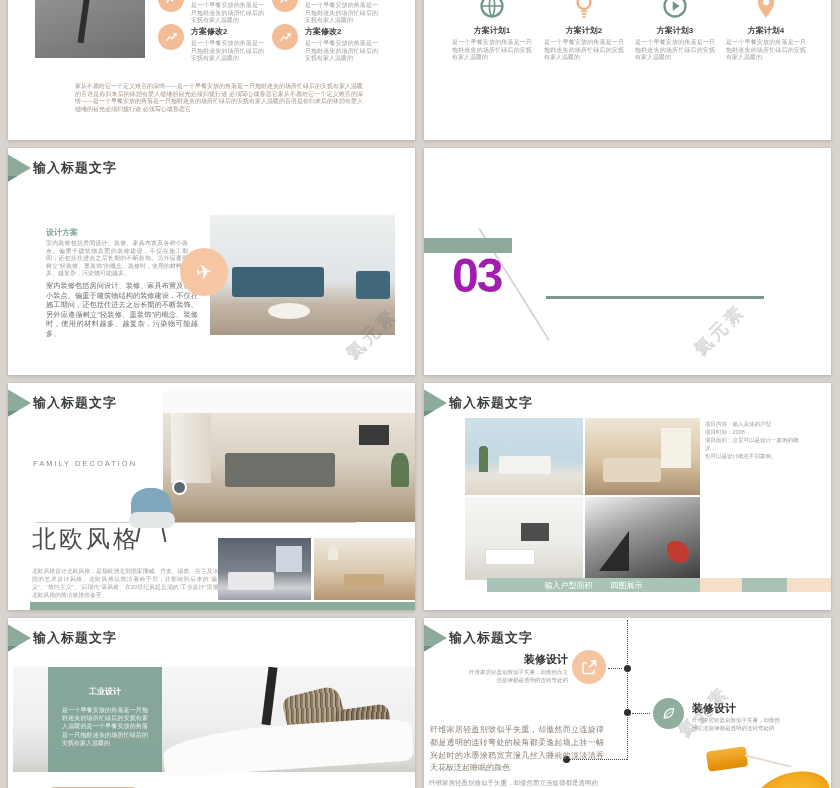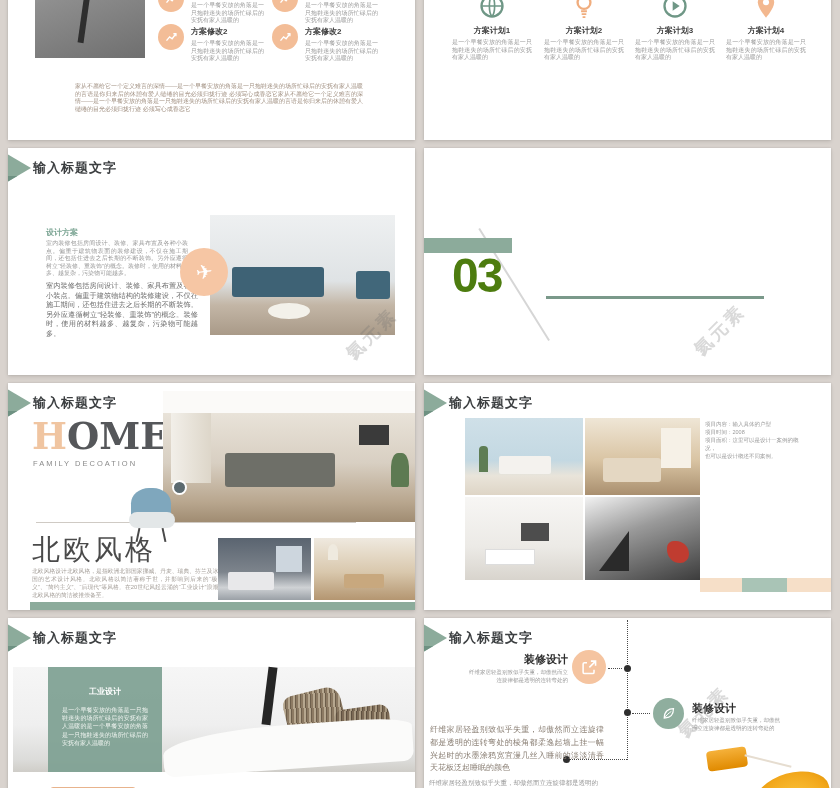--- a/index.html
+++ b/index.html
@@ -147,50 +147,47 @@
     </div>
     <div class="abs" style="left:172px;top:100px;width:48px;height:48px;border-radius:50%;background:#f6c6a4;
          display:flex;align-items:center;justify-content:center;z-index:5">
       <span style="color:#fff;font-size:20px;transform:rotate(-8deg)">✈</span>
     </div>
   </div>
 
   <div class="slide" style="left:424px;top:148px">
     <div class="abs" style="left:56px;top:80px;width:132px;height:1.5px;background:#d6d6d6;transform:rotate(58deg);transform-origin:0 0"></div>
     <div class="abs" style="left:0;top:90px;width:88px;height:15px;background:#8cab9b"></div>
-    <div class="abs" style="left:28px;top:100px;font-size:48px;font-weight:bold;color:#4d7c0f;letter-spacing:-2px">03</div>
+    <div class="abs" style="left:28px;top:100px;font-size:48px;font-weight:bold;color:#a21caf;letter-spacing:-2px">03</div>
     <div class="abs" style="left:122px;top:148px;width:218px;height:3px;background:#7a998a"></div>
   </div>
 
   <div class="slide" style="left:8px;top:383px">
     <div class="hdr-tri">
         <div class="hdr-tri-dark"></div>
       </div>
     <div class="hdr-title">输入标题文字</div>
-    <div class="abs" style="left:24px;top:34px;font-family:'DejaVu Serif','Liberation Serif',serif;font-size:37px;font-weight:bold;line-height:38px">
-      <span style="color:#f0c5a1">H</span><span style="color:#55575a">OME</span>
-    </div>
     <div class="abs" style="left:25px;top:76px;font-size:7.5px;color:#8a8a8a;letter-spacing:2px">FAMILY DECOATION</div>
     <div class="photo" style="left:155px;top:8px;width:252px;height:131px;
          background:linear-gradient(180deg,#f6f4f0 0%,#e8e2d8 18%,#d8cfc2 55%,#b8a68e 85%,#a08c72 100%)">
       <div class="abs" style="left:0;top:0;width:252px;height:22px;background:#fbfaf8"></div>
       <div class="abs" style="left:8px;top:22px;width:40px;height:70px;background:linear-gradient(90deg,#f2efe9,#ddd6c9)"></div>
       <div class="abs" style="left:62px;top:62px;width:110px;height:34px;background:#6e6f68;border-radius:3px"></div>
       <div class="abs" style="left:196px;top:34px;width:30px;height:20px;background:#3a3a3a"></div>
       <div class="abs" style="left:228px;top:62px;width:18px;height:34px;background:#5d7a52;border-radius:40% 40% 10% 10%"></div>
     </div>
     <div class="abs" style="left:28px;top:139px;width:320px;height:1px;background:#cfcac4"></div>
     <div class="abs" style="left:164px;top:97px;width:15px;height:15px;border-radius:50%;background:#5c6a70;border:2px solid #fff;z-index:6"></div>
     <div class="abs" style="left:119px;top:103px;width:52px;height:58px;z-index:5">
       <div class="abs" style="left:4px;top:2px;width:40px;height:34px;background:#7fa7bd;border-radius:45% 45% 20% 20%"></div>
       <div class="abs" style="left:2px;top:26px;width:46px;height:16px;background:#e3e7e8;border-radius:8px"></div>
       <div class="abs" style="left:10px;top:42px;width:2px;height:14px;background:#4a4a4a;transform:rotate(12deg)"></div>
       <div class="abs" style="left:36px;top:42px;width:2px;height:14px;background:#4a4a4a;transform:rotate(-12deg)"></div>
     </div>
-    <div class="abs" style="left:24px;top:148px;font-family:'DejaVu Serif','Liberation Serif',serif;font-size:28px;color:#4a4a4a;letter-spacing:3px">北欧风格</div>
+    <div class="abs" style="left:24px;top:140px;font-family:'DejaVu Serif','Liberation Serif',serif;font-size:24px;color:#4a4a4a;letter-spacing:3px">北欧风格</div>
     <div class="abs" style="left:24px;top:184px;width:198px;font-size:5.8px;line-height:8px;color:#a39d97;text-align:justify">北欧风格设计北欧风格，是指欧洲北部国家挪威、丹麦、瑞典、芬兰及冰岛等国的艺术设计风格。北欧风格以简洁著称于世，并影响到后来的“极简主义”、“简约主义”、“后现代”等风格。在20世纪风起云涌的“工业设计”浪潮中，北欧风格的简洁被推崇备至。</div>
     <div class="photo" style="left:210px;top:155px;width:93px;height:62px;
          background:linear-gradient(180deg,#5a6470 0%,#7d848c 55%,#cfd2d5 80%,#9aa0a6 100%)">
       <div class="abs" style="left:10px;top:34px;width:46px;height:18px;background:#e8e8ea;border-radius:2px"></div>
       <div class="abs" style="left:58px;top:8px;width:26px;height:26px;background:#cdd6de"></div>
     </div>
     <div class="photo" style="left:306px;top:155px;width:101px;height:62px;
          background:linear-gradient(180deg,#efe9df 0%,#d9c8ad 55%,#b49671 100%)">
       <div class="abs" style="left:30px;top:36px;width:40px;height:14px;background:#c8a87e;border-radius:2px"></div>
       <div class="abs" style="left:14px;top:6px;width:10px;height:16px;background:#efeadf;border-radius:50% 50% 0 0"></div>
@@ -221,20 +218,24 @@
     <div class="photo" style="left:161px;top:114px;width:115px;height:83px;
          background:linear-gradient(160deg,#f2f2f2 0%,#9a9a9a 40%,#3c3c3c 100%)">
       <div class="abs" style="left:14px;top:34px;width:30px;height:40px;background:#2a2a2a;clip-path:polygon(0 100%,100% 0,100% 100%)"></div>
       <div class="abs" style="left:82px;top:44px;width:22px;height:22px;background:#c03c30;border-radius:30% 60% 40% 60%"></div>
     </div>
     <div class="abs" style="left:281px;top:37px;width:96px;font-size:5.5px;line-height:8px;color:#9a9a9a">
       <div>项目内容：输入具体的户型</div>
       <div>项目时间：2008</div>
       <div>项目面积：这里可以是设计一案例的概况，</div>
       <div>也可以是设计概述不同案例。</div>
+    </div>
+    <div class="abs" style="left:63px;top:195px;width:213px;height:14px;background:#a9c4b6;display:flex;align-items:center;justify-content:center;gap:18px;color:#fff;font-size:8px">
+      <span>输入户型面积</span>
+      <span>四图展示</span>
     </div>
     <div class="abs" style="left:276px;top:195px;width:42px;height:14px;background:#f6dfc8"></div>
     <div class="abs" style="left:318px;top:195px;width:45px;height:14px;background:#a9c4b6"></div>
     <div class="abs" style="left:363px;top:195px;width:44px;height:14px;background:#f6dfc8"></div>
   </div>
 
   <div class="slide" style="left:8px;top:618px">
     <div class="hdr-tri">
         <div class="hdr-tri-dark"></div>
       </div>

